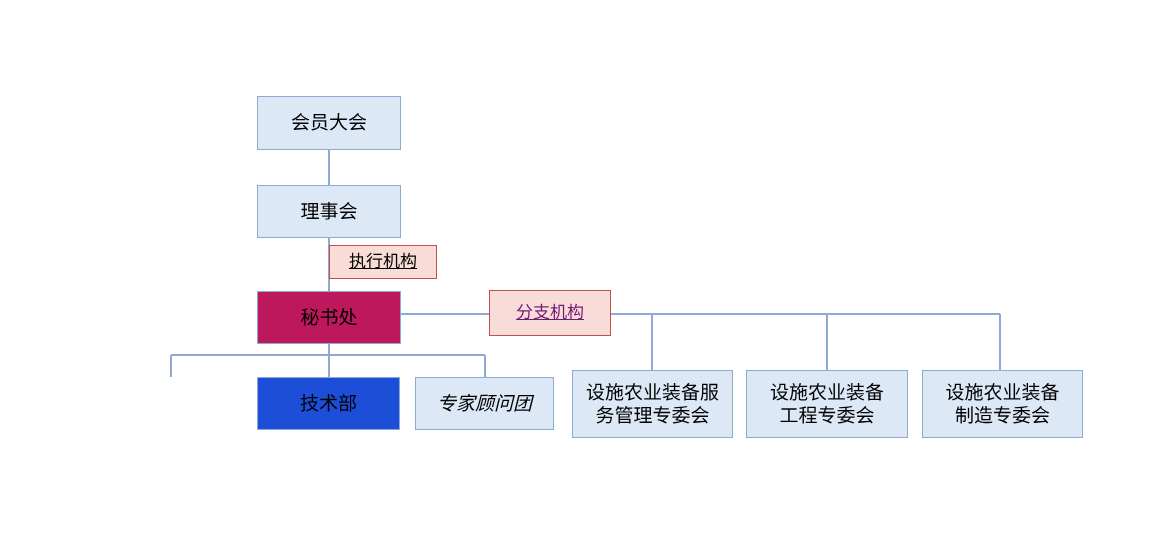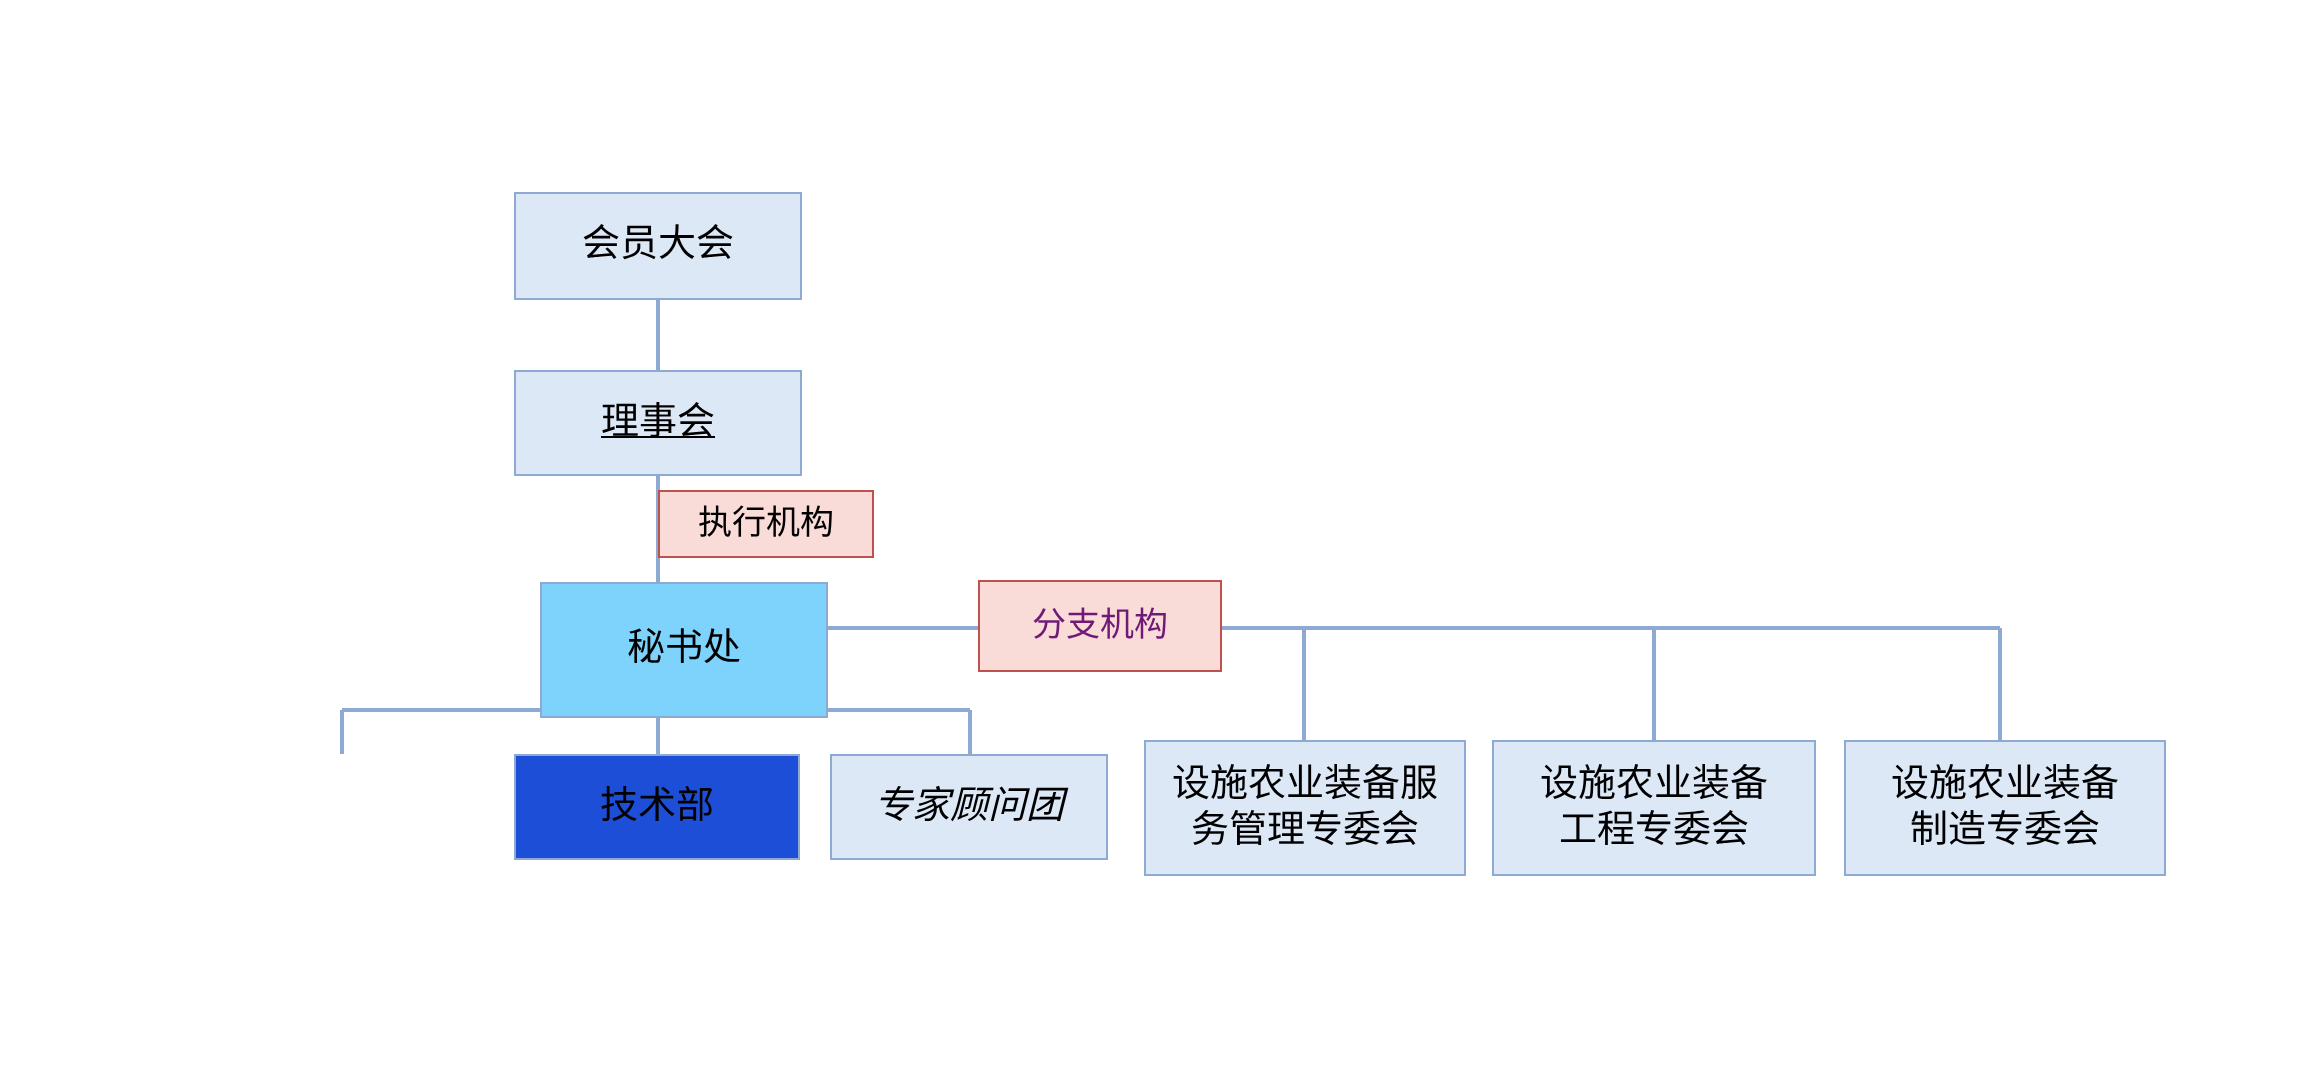--- a/index.html
+++ b/index.html
@@ -39,20 +39,21 @@
   }
   .node.blue {
     background: #dde8f7;
     border: 1px solid #8ea9d2;
     font-size: 19px;
   }
   .node.red {
     background: #f9dcd8;
     border: 1px solid #c0504d;
     font-size: 17px;
+    text-decoration: underline;
   }
   .node.small-text {
     font-size: 19px;
   }
 </style>
 </head>
 <body>
 
 <div id="org-chart" style="background: rgb(255, 255, 255);">
 
@@ -72,23 +73,23 @@
       <line x1="485" y1="355" x2="485" y2="377"></line>
 
       <line x1="611" y1="314" x2="1000" y2="314"></line>
       <line x1="652" y1="314" x2="652" y2="370"></line>
       <line x1="827" y1="314" x2="827" y2="370"></line>
       <line x1="1000" y1="314" x2="1000" y2="370"></line>
     </g>
   </svg>
 
   <div class="node blue" style="left: 257px; top: 96px; width: 144px; height: 54px; background: rgb(221, 232, 247); border-color: rgb(142, 169, 210); color: rgb(0, 0, 0);">会员大会</div>
-  <div class="node blue" style="left: 257px; top: 185px; width: 144px; height: 53px; background: rgb(221, 232, 247); border-color: rgb(142, 169, 210); color: rgb(0, 0, 0); text-decoration: underline;">理事会</div>
+  <div class="node blue" style="left: 257px; top: 185px; width: 144px; height: 53px; background: rgb(221, 232, 247); border-color: rgb(142, 169, 210); color: rgb(0, 0, 0);">理事会</div>
   <div class="node red" style="left: 329px; top: 245px; width: 108px; height: 34px; background: rgb(249, 220, 216); border-color: rgb(192, 80, 77); color: rgb(0, 0, 0);">执行机构</div>
-  <div class="node blue" style="left: 270px; top: 291px; width: 144px; height: 68px; background: #7dd3fc; border-color: rgb(142, 169, 210); color: rgb(0, 0, 0);">秘书处</div>
+  <div class="node blue" style="left: 257px; top: 291px; width: 144px; height: 53px; background: #be185d; border-color: rgb(142, 169, 210); color: rgb(0, 0, 0);">秘书处</div>
   <div class="node red" style="left: 489px; top: 290px; width: 122px; height: 46px; background: rgb(249, 220, 216); border-color: rgb(192, 80, 77); color: #701a75;">分支机构</div>
   <div class="node blue" style="left: 257px; top: 377px; width: 143px; height: 53px; background: #1d4ed8; border-color: rgb(142, 169, 210); color: rgb(0, 0, 0);">技术部</div>
   <div class="node blue" style="left: 415px; top: 377px; width: 139px; height: 53px; background: rgb(221, 232, 247); border-color: rgb(142, 169, 210); color: rgb(0, 0, 0); font-style: italic;">专家顾问团</div>
   <div class="node blue small-text" style="left: 572px; top: 370px; width: 161px; height: 68px; background: rgb(221, 232, 247); border-color: rgb(142, 169, 210); color: rgb(0, 0, 0);">设施农业装备服
 务管理专委会</div>
   <div class="node blue small-text" style="left: 746px; top: 370px; width: 162px; height: 68px; background: rgb(221, 232, 247); border-color: rgb(142, 169, 210); color: rgb(0, 0, 0);">设施农业装备
 工程专委会</div>
   <div class="node blue small-text" style="left: 922px; top: 370px; width: 161px; height: 68px; background: rgb(221, 232, 247); border-color: rgb(142, 169, 210); color: rgb(0, 0, 0);">设施农业装备
 制造专委会</div>
 

